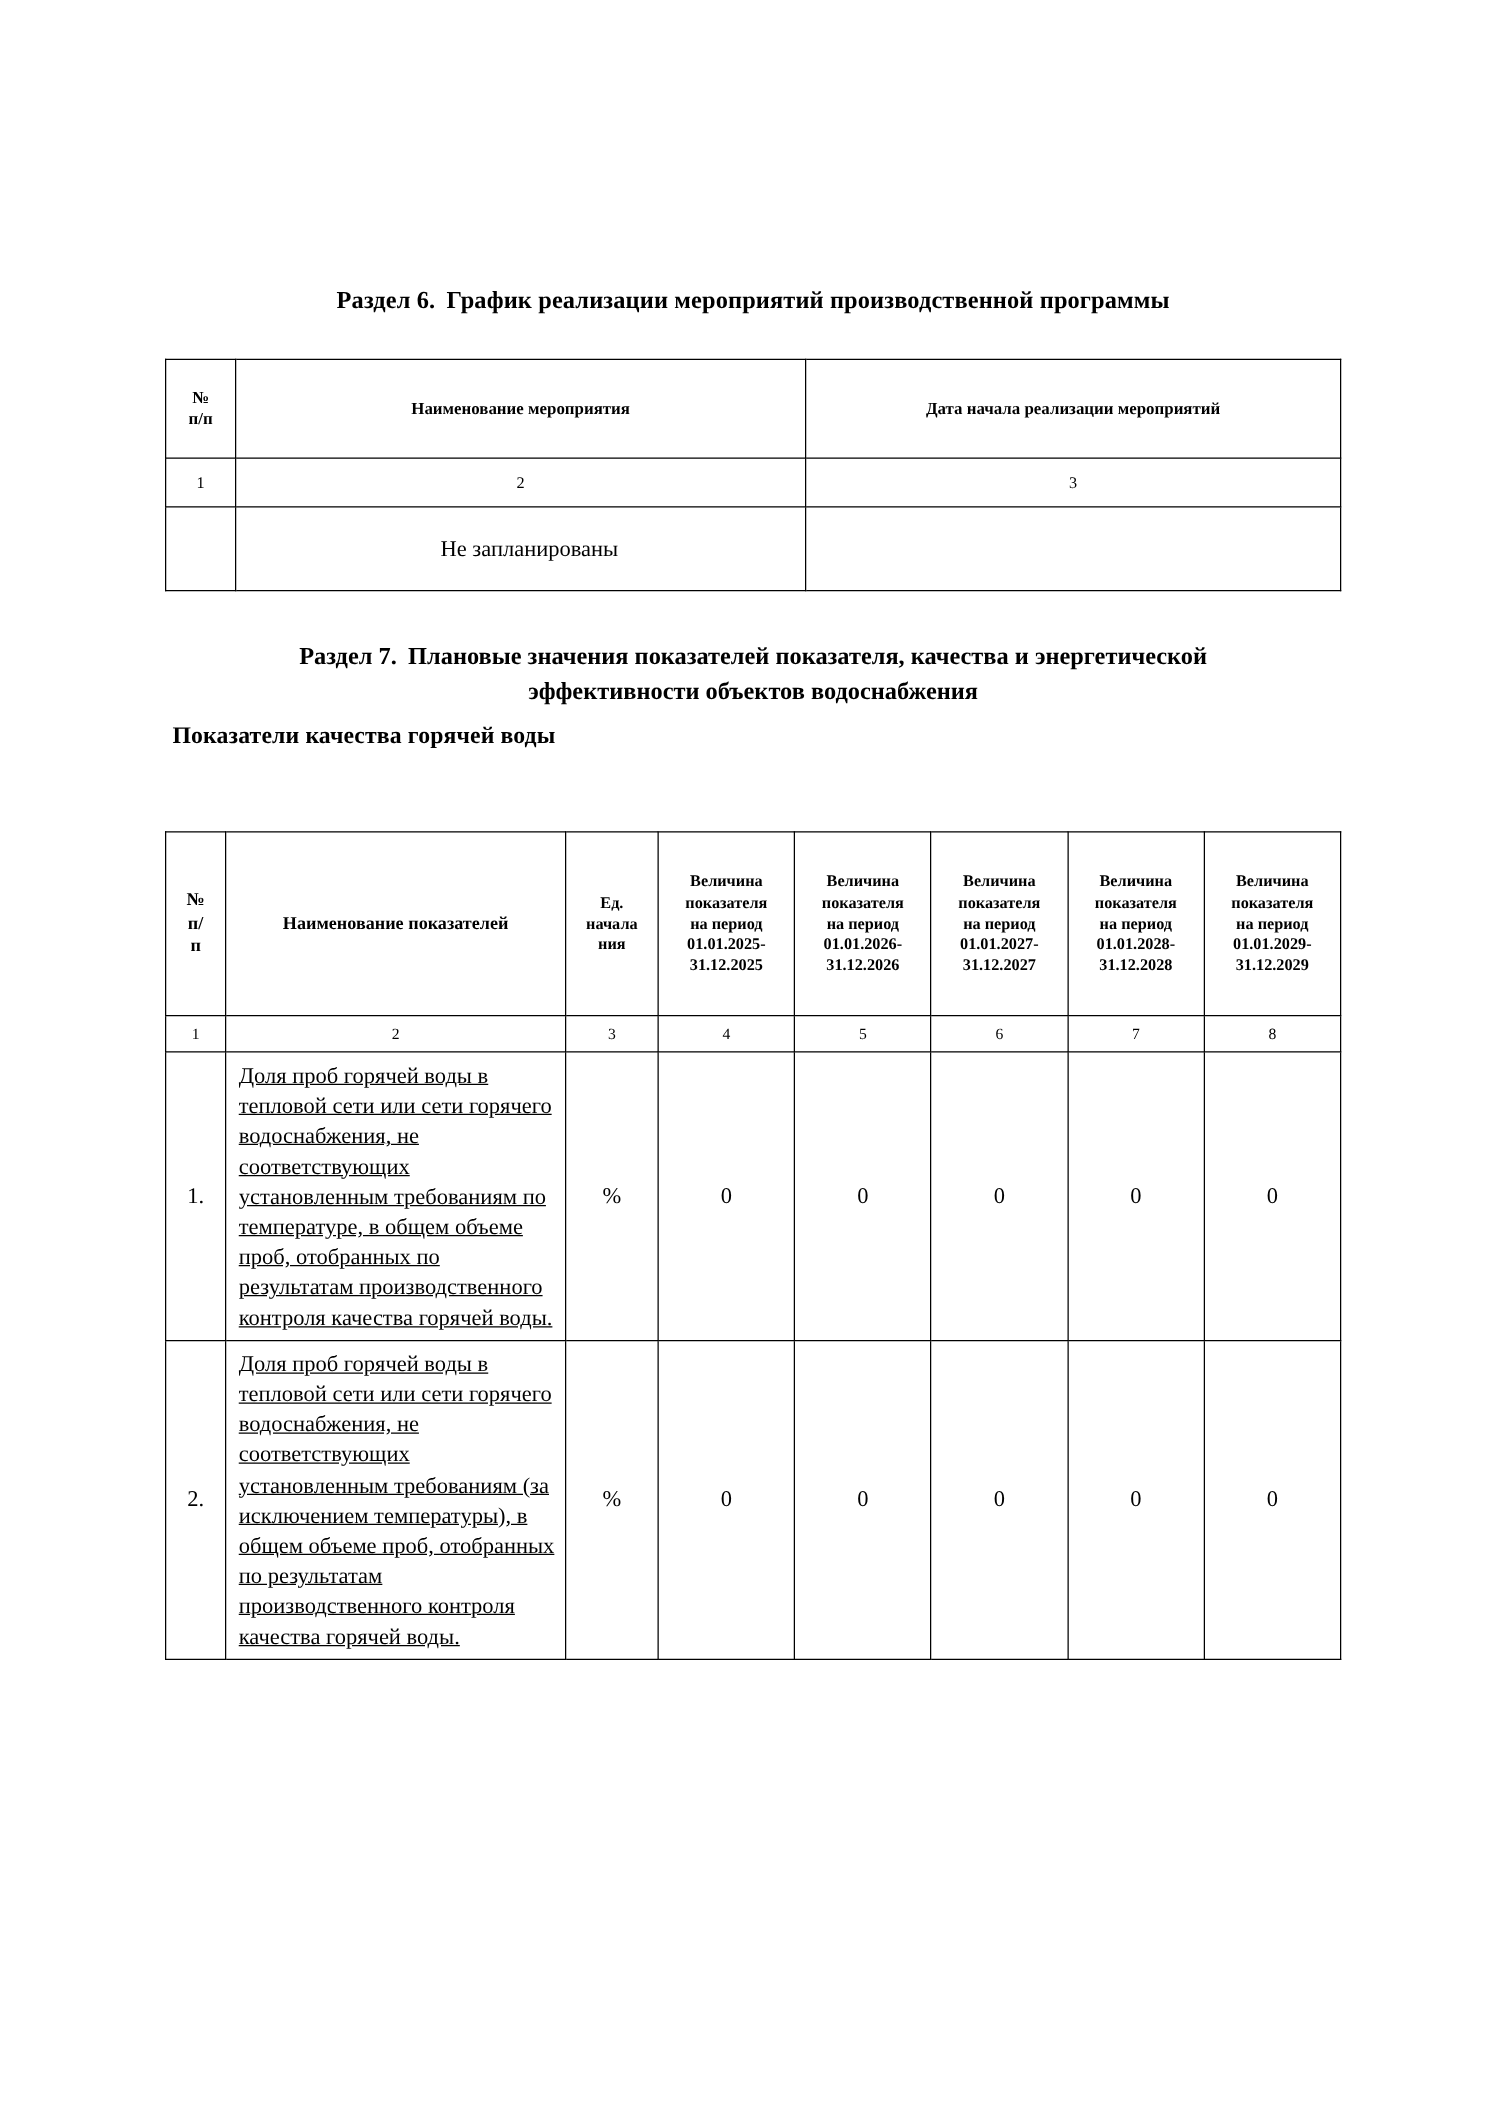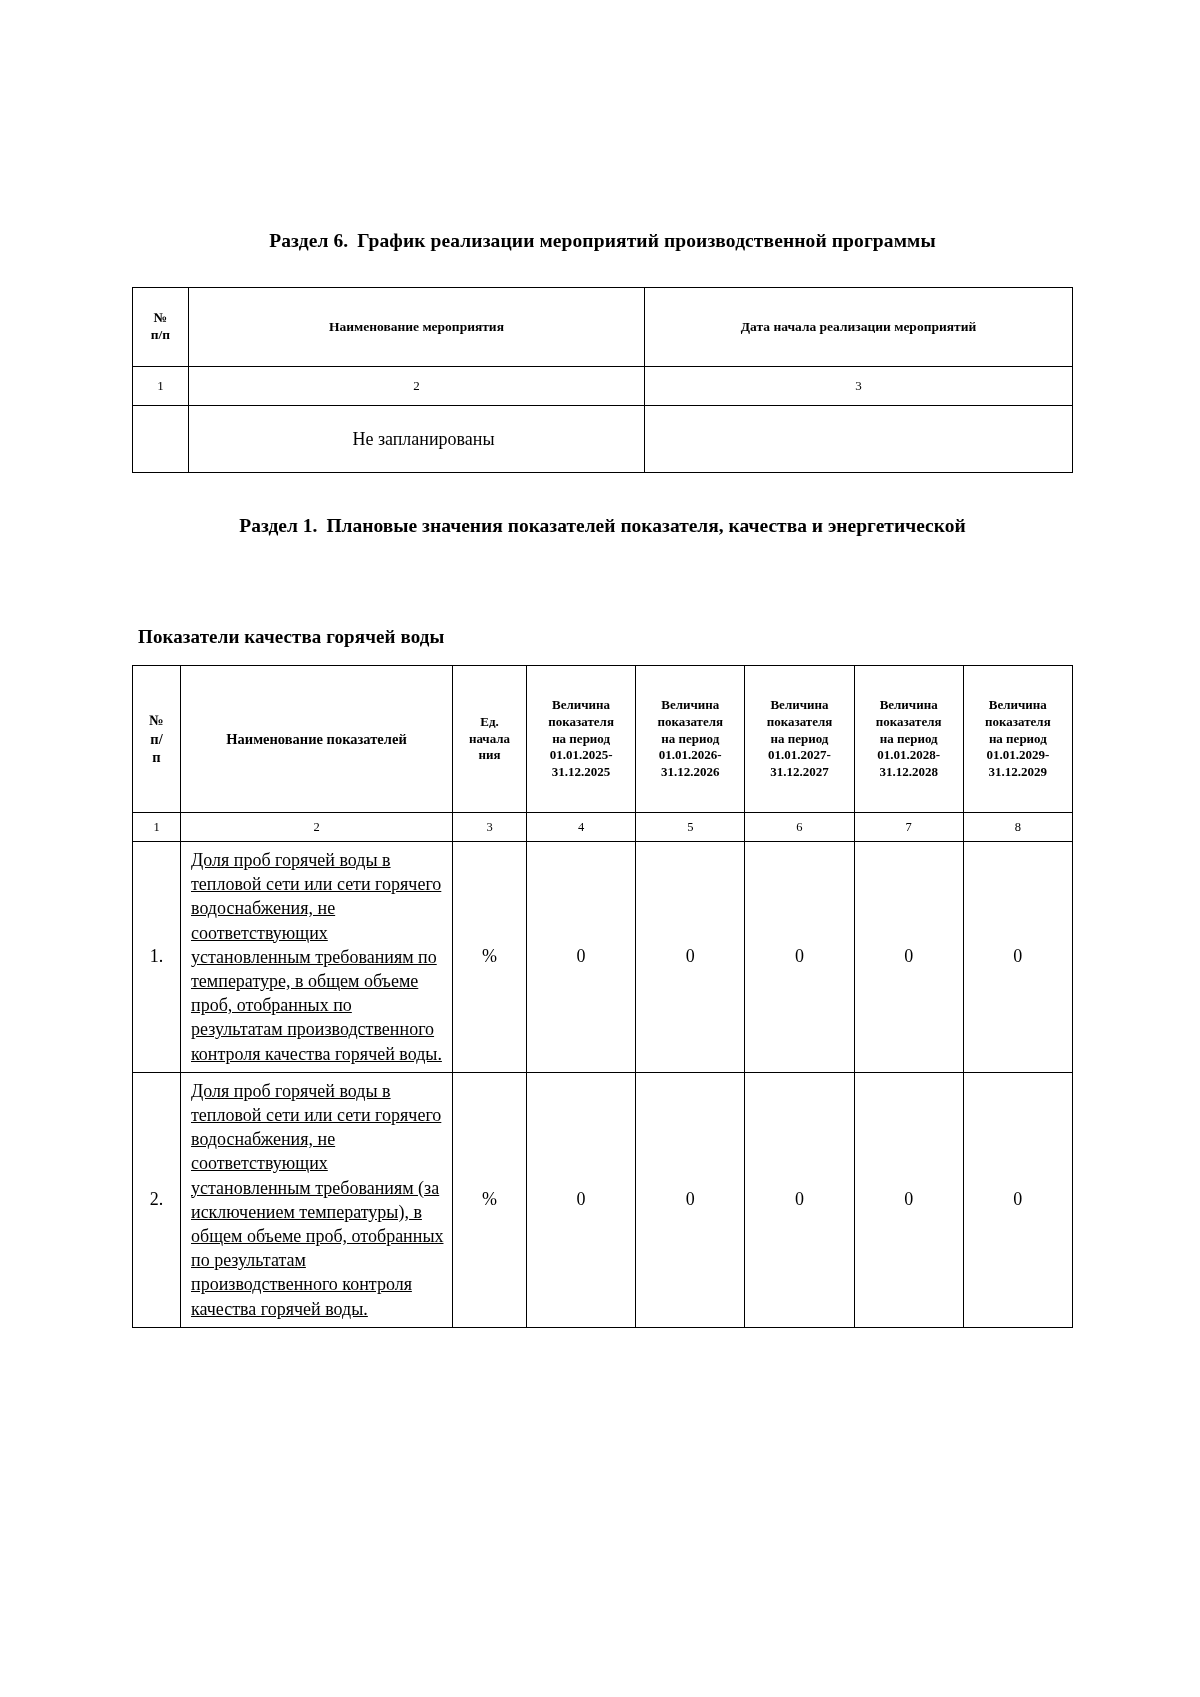--- a/index.html
+++ b/index.html
@@ -46,21 +46,21 @@
     left: 130px;
     top: 512px;
     width: 945px;
     font-size: 19.5px;
     line-height: 1.42;
   }
 
   #subtitle-hot-water {
     position: absolute;
     left: 138px;
-    top: 626px;
+    top: 578px;
     font-size: 19px;
     font-weight: bold;
     letter-spacing: 0.1px;
   }
 
   
   table {
     border-collapse: collapse;
     table-layout: fixed;
     background: #fff;
@@ -185,21 +185,22 @@
     <tbody>
       <tr class="datarow">
         <td class="empty"></td>
         <td>Не запланированы</td>
         <td class="empty"></td>
       </tr>
     </tbody>
   </table>
 
   <div class="section-title" id="section7-title">
-    <span class="s-num">Раздел 1.</span><span class="s-gap"></span><span>Плановые значения показателей показателя, качества и энергетической</span>
+    <span class="s-num">Раздел 7.</span><span class="s-gap"></span><span>Плановые значения показателей показателя, качества и энергетической</span>
+    <div>эффективности объектов водоснабжения</div>
   </div>
 
   <div id="subtitle-hot-water">Показатели качества горячей воды</div>
 
   <table id="table-indicators">
     <colgroup>
       <col class="ic-np">
         <col class="ic-name">
         <col class="ic-unit">
       <col class="ic-val">

